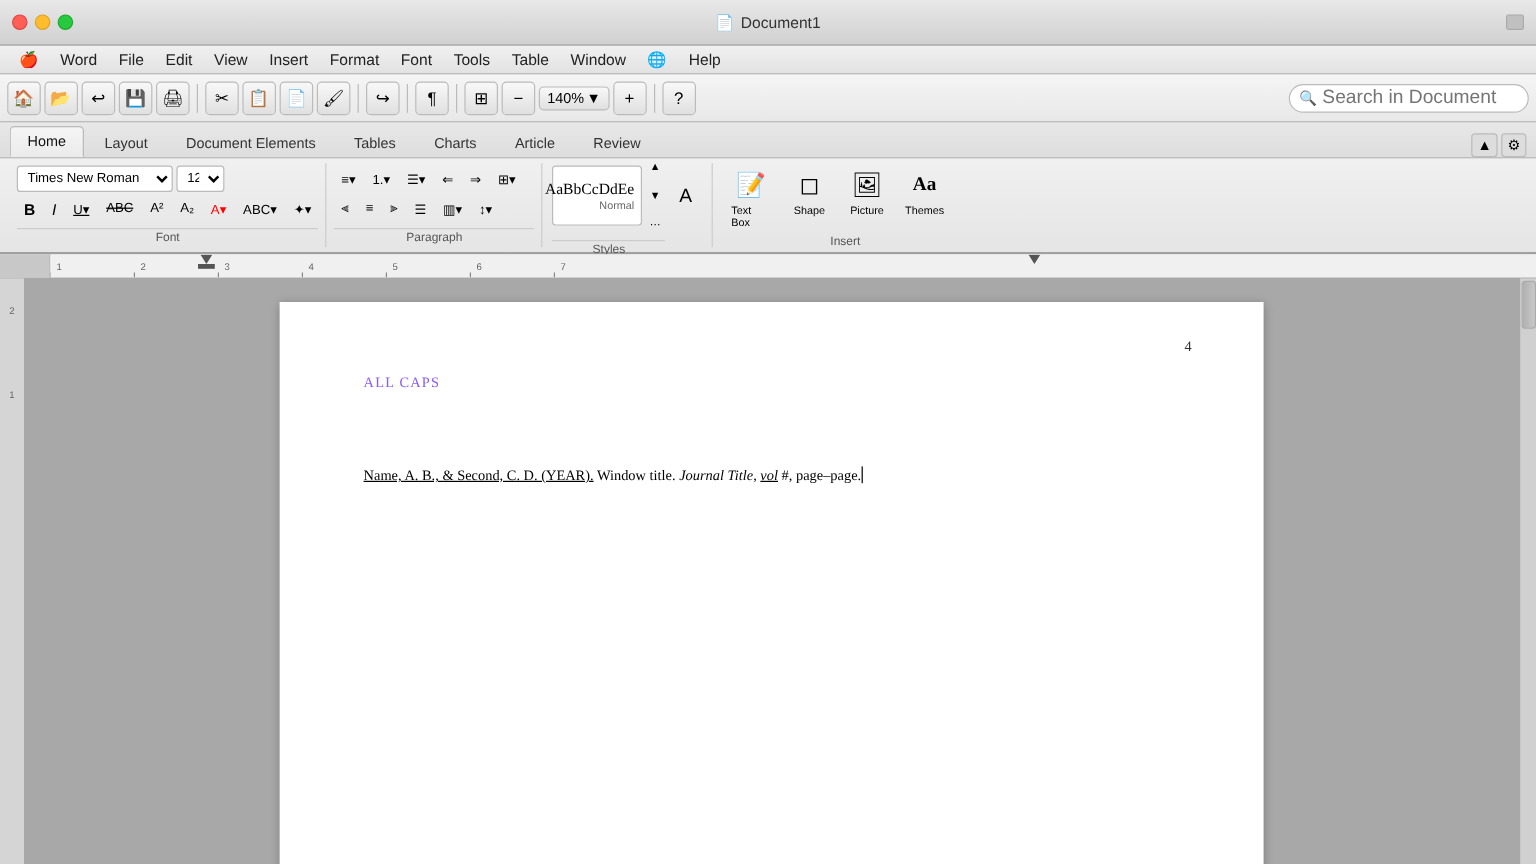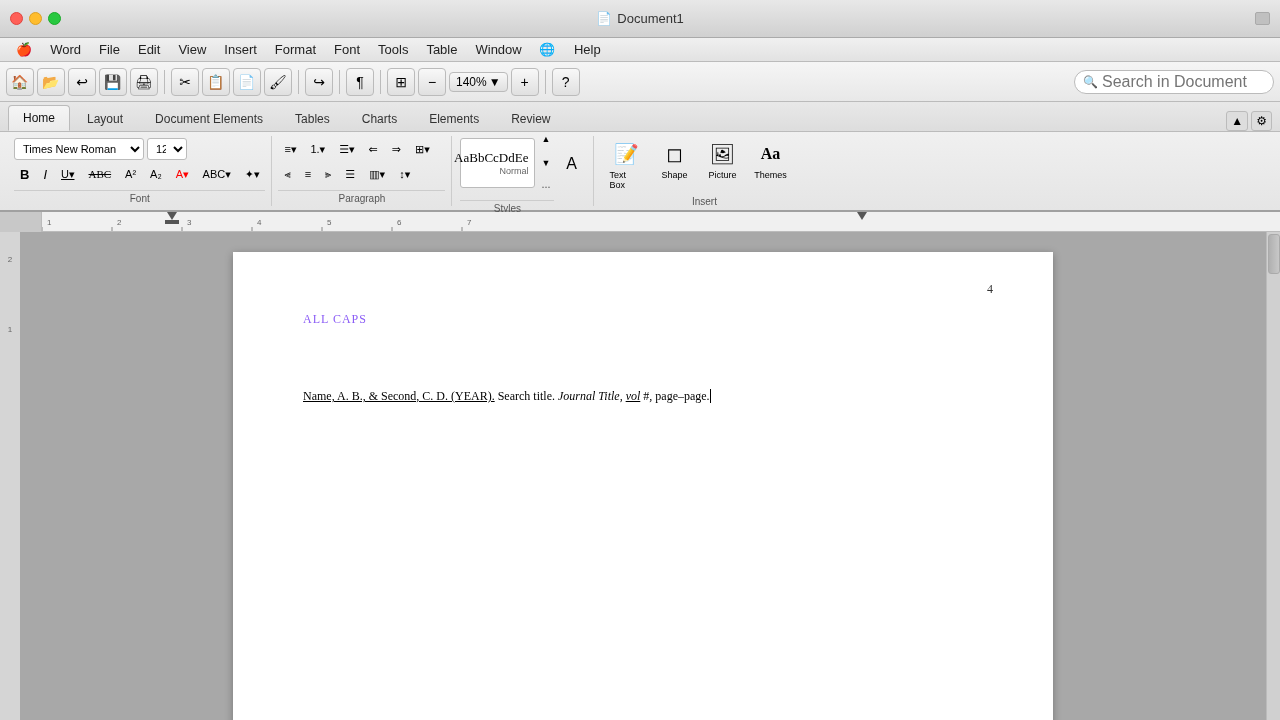--- a/index.html
+++ b/index.html
@@ -372,21 +372,21 @@
     <input type="text" placeholder="Search in Document" style="">
   </div>
 </div>
 
 <div id="ribbon-tabs">
   <div class="ribbon-tab active">Home</div>
   <div class="ribbon-tab">Layout</div>
   <div class="ribbon-tab">Document Elements</div>
   <div class="ribbon-tab">Tables</div>
   <div class="ribbon-tab">Charts</div>
-  <div class="ribbon-tab">Elements</div>
+  <div class="ribbon-tab">Article</div>
   <div class="ribbon-tab">Review</div>
   <div style="margin-left:auto; display:flex; align-items:center; gap:3px;">
     <span style="font-size:12px; cursor:pointer; padding:2px 4px; background:#ddd; border:1px solid #bbb; border-radius:3px;">▲</span>
     <span style="font-size:12px; cursor:pointer; padding:2px 4px; background:#ddd; border:1px solid #bbb; border-radius:3px;">⚙</span>
   </div>
 </div>
 
 <div id="ribbon">
 
   <div class="ribbon-group" style="min-width:200px; align-items:flex-end; padding:2px 6px;">
@@ -396,21 +396,21 @@
           <option>Times New Roman</option>
         </select>
         <select class="size-select">
           <option>12</option>
         </select>
       </div>
       <div style="display:flex; gap:2px; align-items:center; flex-wrap:wrap;">
         <button class="r-btn r-bold">B</button>
         <button class="r-btn r-italic">I</button>
         <button class="r-btn" style="text-decoration:underline;">U▾</button>
-        <button class="r-btn" style="text-decoration:line-through;font-family:Liberation Serif, serif;">ABC</button>
+        <button class="r-btn" style="text-decoration:line-through;">ABC</button>
         <button class="r-btn">A²</button>
         <button class="r-btn">A₂</button>
         <button class="r-btn" style="color:red;">A▾</button>
         <button class="r-btn">ABC▾</button>
         <button class="r-btn">✦▾</button>
       </div>
     </div>
     <div class="ribbon-group-label">Font</div>
   </div>
 
@@ -517,21 +517,21 @@
       <text x="10" y="30" font-size="8" fill="#666" text-anchor="middle">2</text>
       <text x="10" y="100" font-size="8" fill="#666" text-anchor="middle">1</text>
     </svg>
   </div>
   <div id="doc-scroll">
     <div id="doc-page">
       <div class="page-number">4</div>
       <div class="all-caps">ALL CAPS</div>
       <div class="reference-text">
         <span class="ref-underline">Name, A. B., &amp; Second, C. D. (YEAR).</span>
-        <span> Search title. </span>
+        <span> Window title. </span>
         <span class="ref-italic">Journal Title,</span>
         <span class="ref-italic" style="text-decoration:underline;"> vol</span>
         <span> #, page–page.</span><span class="cursor-blink"></span>
       </div>
     </div>
   </div>
   <div id="right-scrollbar">
     <div class="scrollbar-thumb"></div>
   </div>
 </div>

